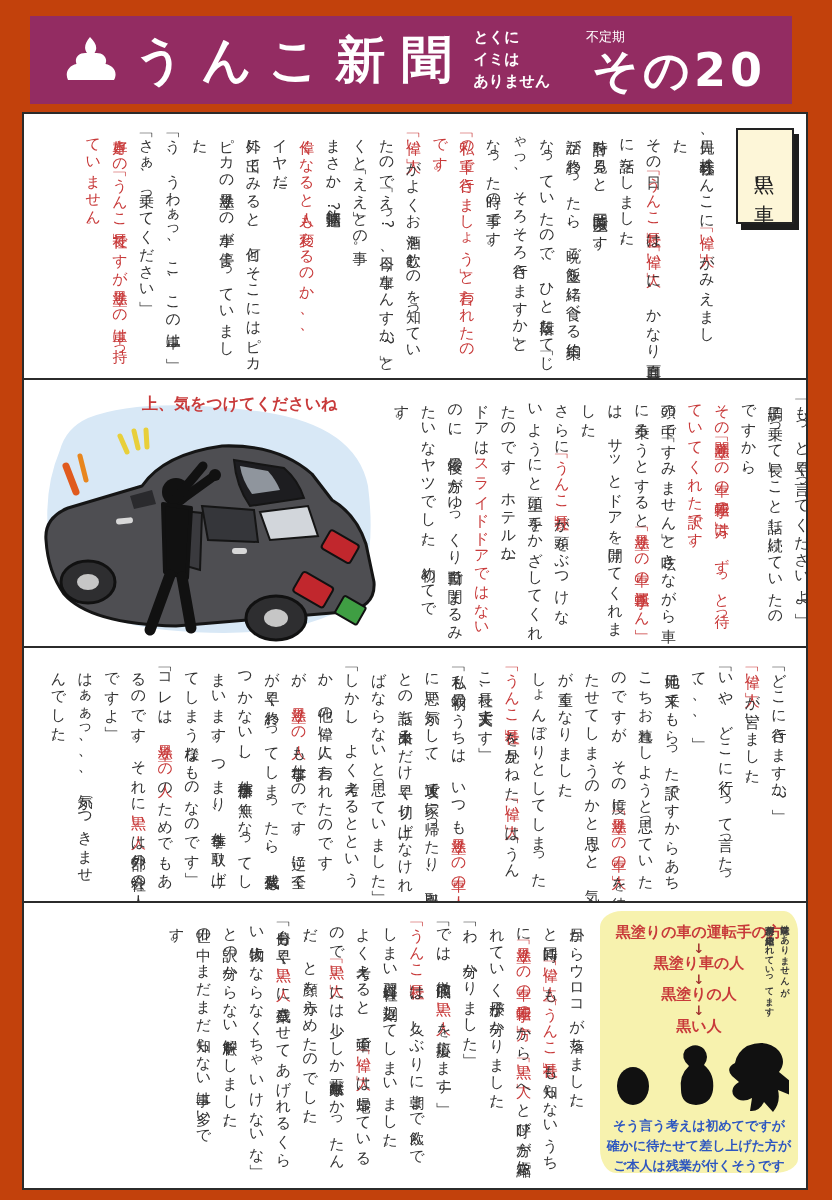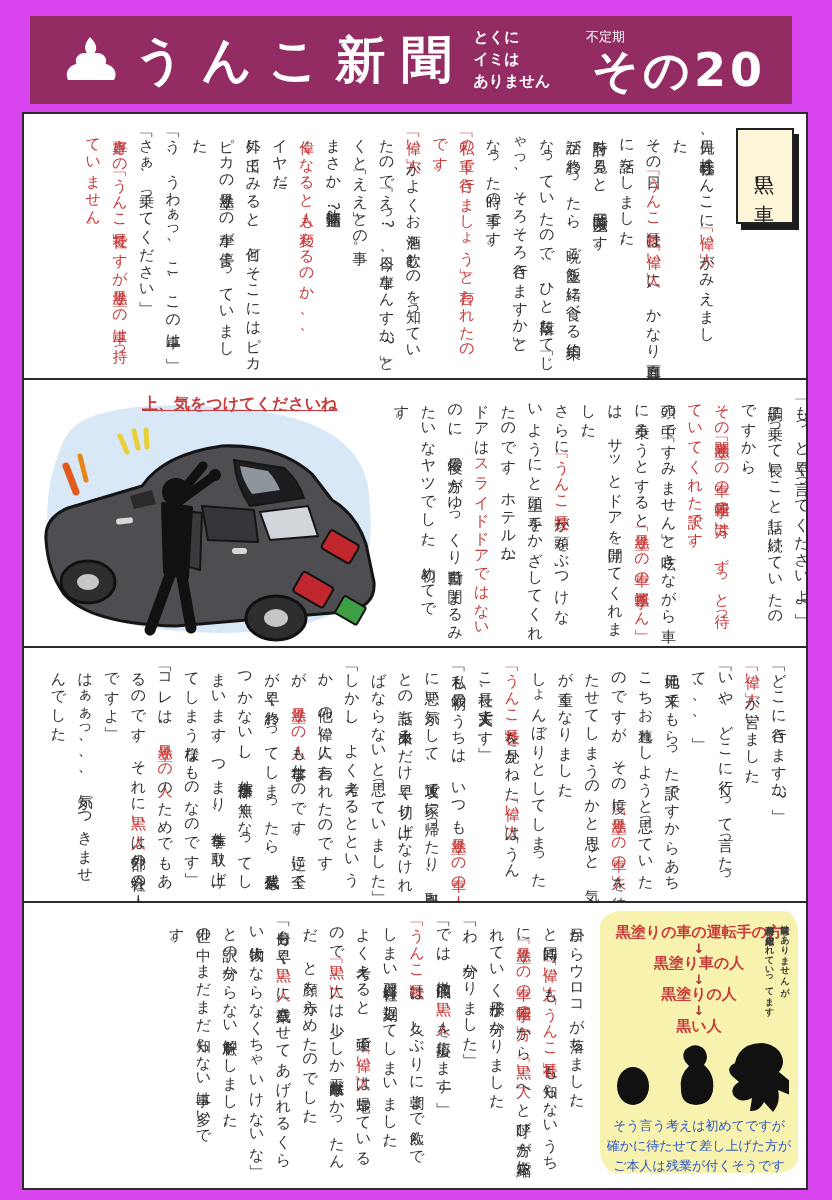--- a/index.html
+++ b/index.html
@@ -1,18 +1,18 @@
 <!DOCTYPE html>
 <html lang="ja"><head>
 <meta charset="utf-8">
 <style>
   * { margin:0; padding:0; box-sizing:border-box; }
   html,body { background:#ffffff; }
   #page {
-    position:relative; width:832px; height:1200px; background:#d946ef;
+    position:relative; width:832px; height:1200px; background:#c2410c;
     font-family:"DejaVu Sans", sans-serif; color:#333; overflow:hidden;
   }
   
   #masthead {
     position:absolute; left:30px; top:16px; width:762px; height:88px;
     background:#932c62; display:flex; align-items:center;
   }
   #poop { margin-left:34px; flex:0 0 auto; }
   #np-title {
     color:#fff; font-size:50px; font-weight:bold; letter-spacing:16px;
@@ -45,21 +45,21 @@
   #sec1 .vtext { position:absolute; inset:0; padding:14px 86px 12px 12px; }
   #headline-box {
     position:absolute; top:14px; right:12px; width:58px; height:96px;
     background:#fdf6d8; border:2px solid #222; box-shadow:5px 6px 0 #1d1d1d;
     display:flex; align-items:center; justify-content:center;
   }
   #headline-box span { writing-mode:vertical-rl; font-size:20px; color:#222; letter-spacing:3px; }
   
   #illustration { position:relative; flex:0 0 360px; height:100%; }
   #sec2 .vtext { flex:1 1 auto; padding:14px 10px 12px 4px; }
-  .ill-caption { position:absolute; color:#c83a3a; font-size:16px; font-weight:bold; white-space:pre-line; line-height:1.55;text-decoration:underline; }
+  .ill-caption { position:absolute; color:#c83a3a; font-size:16px; font-weight:bold; white-space:pre-line; line-height:1.55; }
   #ill-cap-top { left:118px; top:12px; }
   #ill-cap-bottom { left:14px; bottom:8px; }
   
   #sec3 .vtext { position:absolute; inset:0; padding:14px 14px 12px 12px; }
   
   #sec4 .vtext { position:absolute; inset:0; padding:14px 216px 12px 12px; }
   #summary-box {
     position:absolute; top:8px; right:8px; width:198px; height:262px;
     background:#f7f2ae; border-radius:22px 14px 24px 16px / 16px 22px 14px 24px;
     padding:10px 6px 6px 6px;
@@ -68,21 +68,21 @@
     position:absolute; top:8px; right:6px;
     writing-mode:vertical-rl; white-space:pre-line;
     font-size:9px; line-height:1.7; color:#3a3a3a; font-weight:bold;
   }
   #chain { margin-top:2px; text-align:center; }
   .chain-item { display:block; color:#c83a3a; font-size:15px; font-weight:bold; line-height:1.3; }
   .chain-arrow { display:block; color:#a03030; font-size:13px; line-height:0.9; font-weight:bold; }
   #figures { display:block; margin:2px auto 0 auto; }
   #summary-caption {
     margin-top:2px; text-align:center; color:#2d56c0; font-size:13px;
-    font-weight:normal; line-height:1.55; white-space:pre-line;
+    font-weight:bold; line-height:1.55; white-space:pre-line;
   }
 </style>
 </head>
 <body>
 
 <div id="page">
 
   <header id="masthead">
     <svg id="poop" width="52" height="52" viewBox="0 0 52 52" aria-hidden="true">
       <path d="M26,3 C32,9 34,14 30.5,19 C39,18 44,23.5 41.5,30 C50,31.5 54,39 50,46 L4,46 C0.5,39 4.5,31.5 12.5,30 C10,23.5 15,18 23,19 C19.5,14 21,9 26,3 Z" fill="#ffffff"></path>

